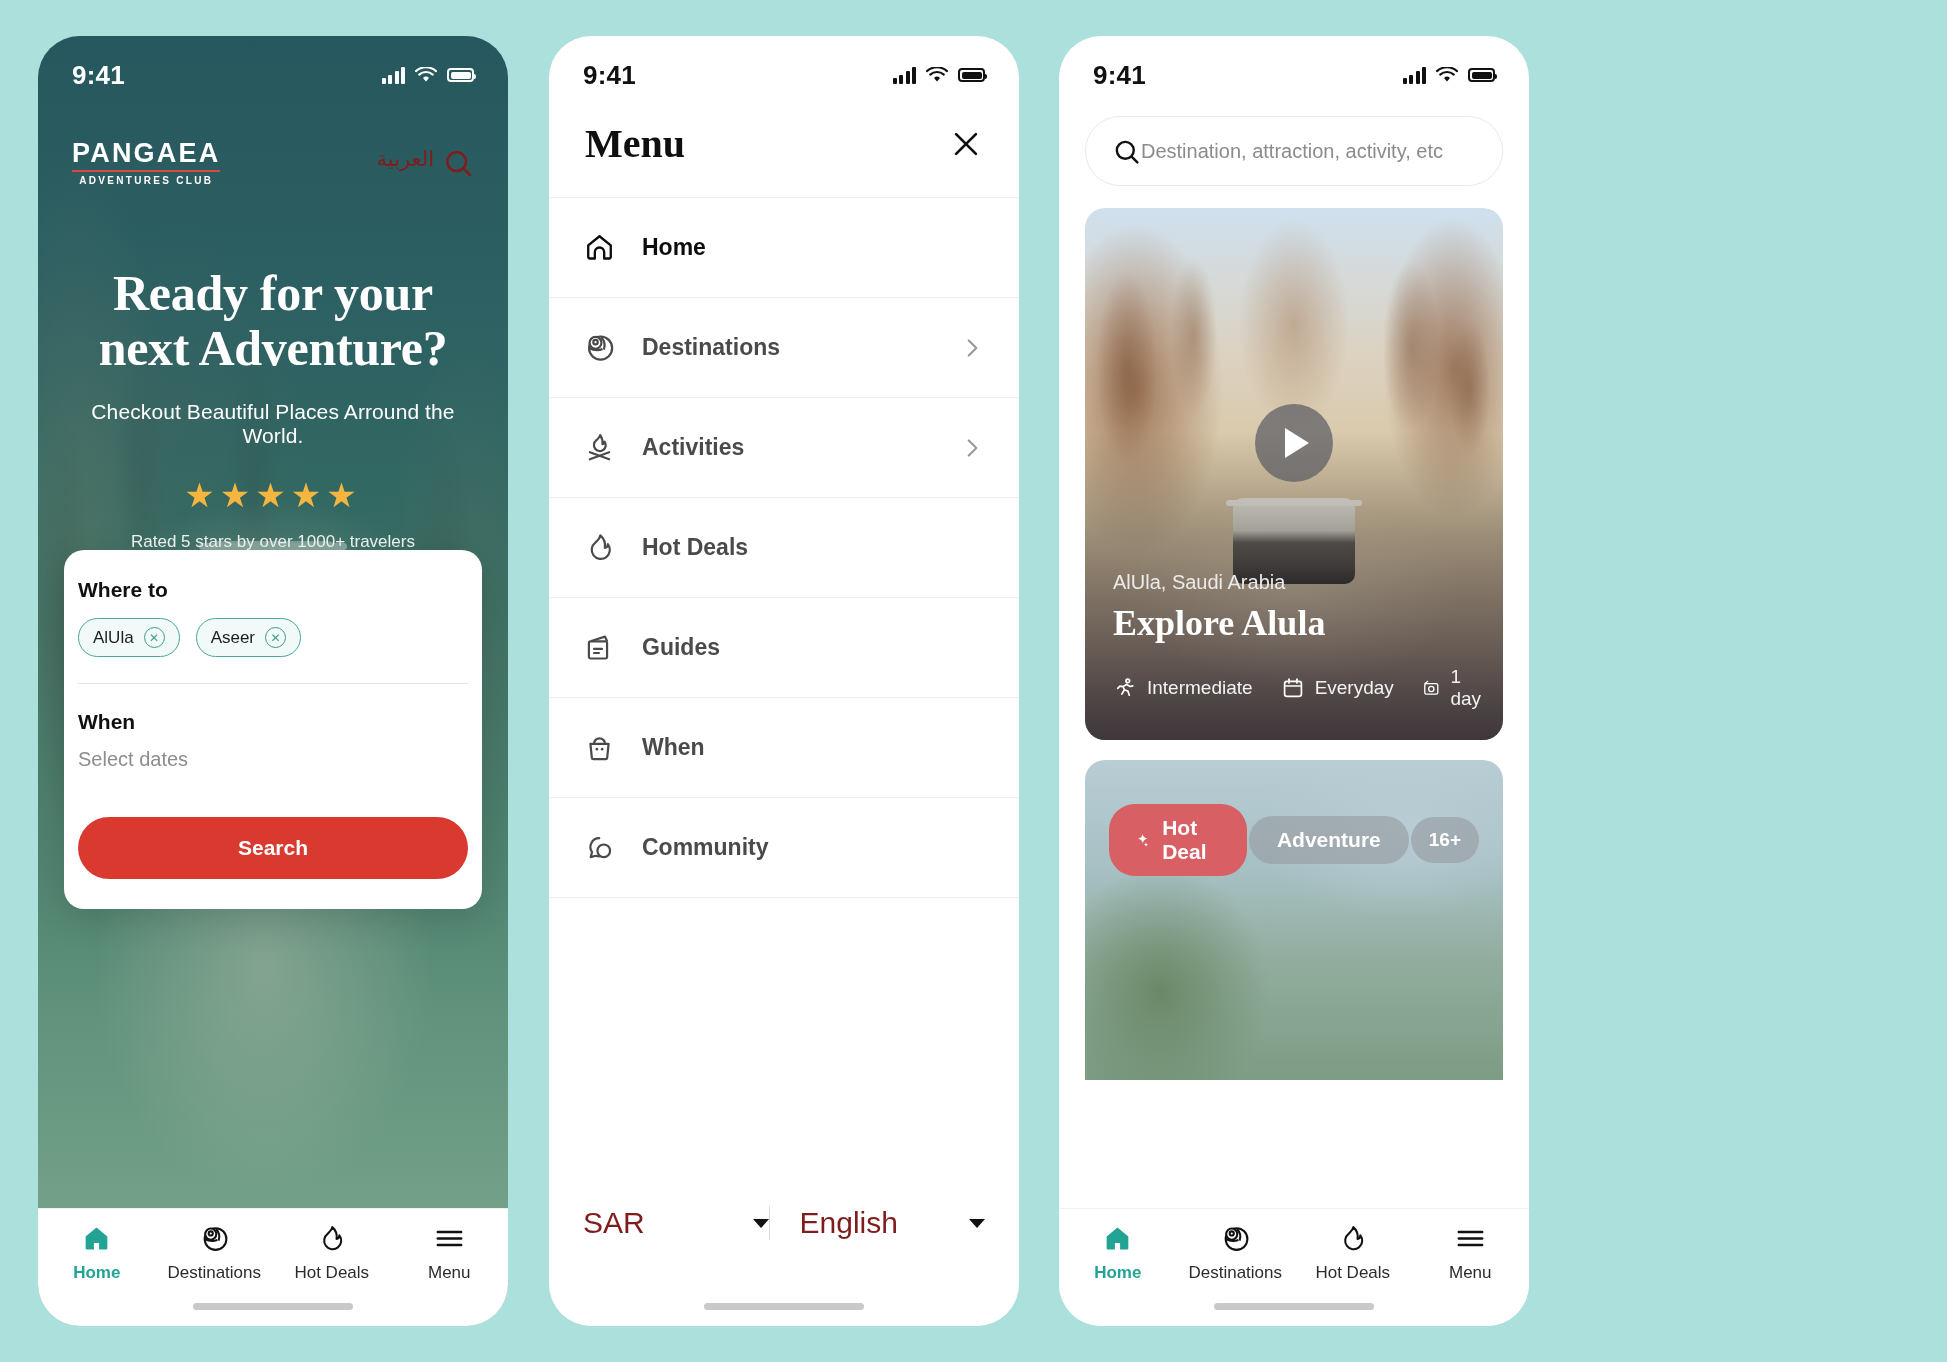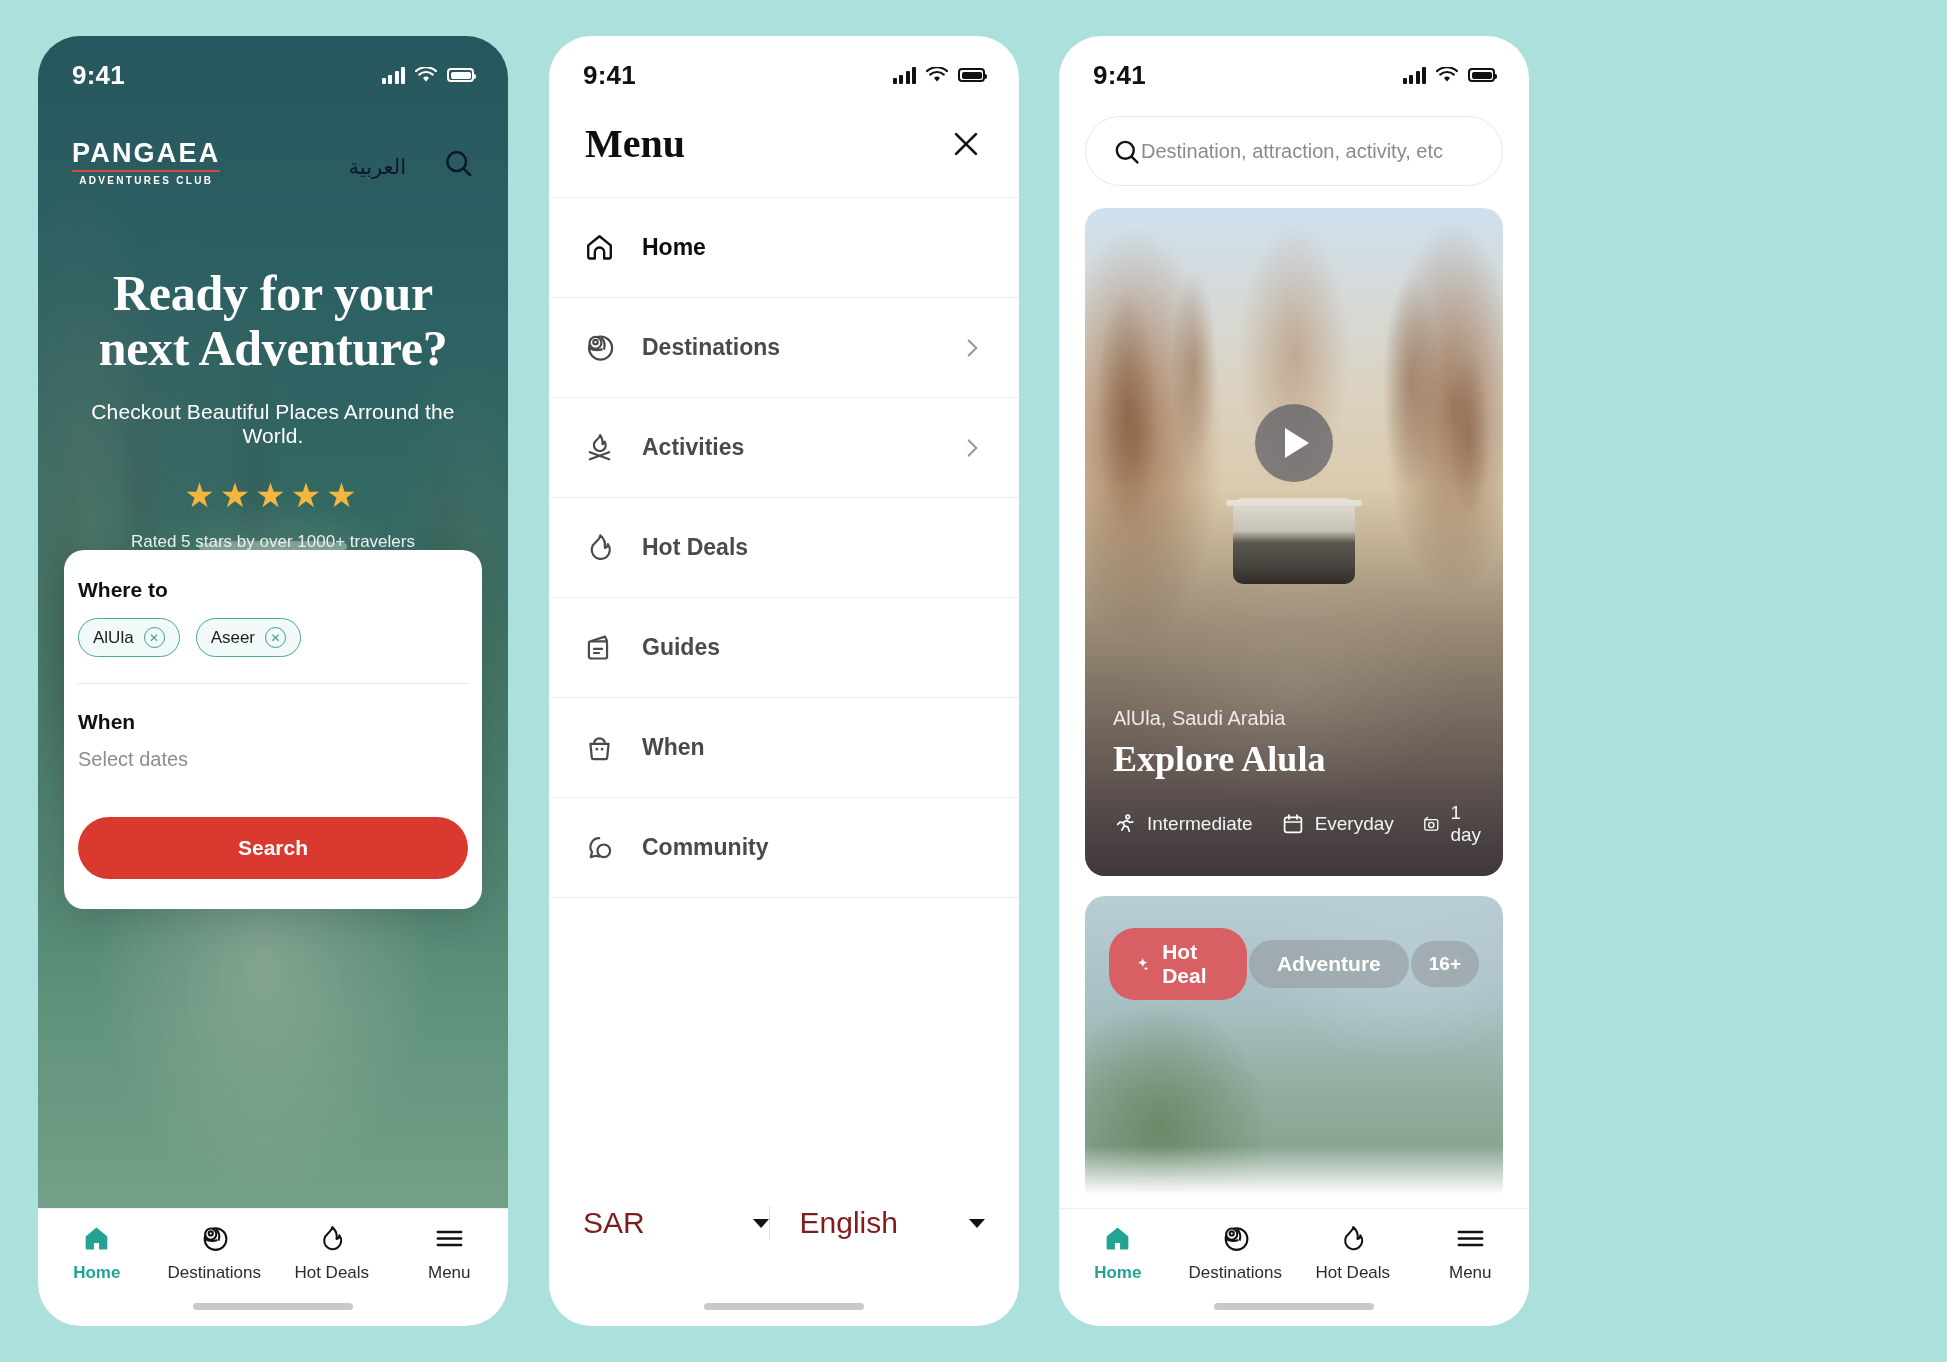--- a/index.html
+++ b/index.html
@@ -67,21 +67,21 @@
   .hero-dust { position:absolute; left:0; right:0; top:430px; height:260px; opacity:.55;
     background: radial-gradient(ellipse 55% 60% at 50% 55%, rgba(226,219,196,.8), rgba(226,219,196,0) 70%); }
 
   .topbar { position:absolute; top:104px; left:0; right:0; display:flex;
             align-items:center; justify-content:space-between; padding:0 34px; z-index:30; }
   .logo-wrap { color:#fff; }
   .logo-word { font-size:27px; font-weight:800; letter-spacing:2.2px; line-height:1;
                font-family:"Liberation Sans", sans-serif; }
   .logo-rule { height:2px; background:#d94a3d; margin:3px 0 3px; width:100%; }
   .logo-sub { font-size:10px; letter-spacing:2.3px; font-weight:700; text-align:center; }
-  .topbar-right { display:flex; align-items:flex-end; gap:36px; color:#0f172a; }
+  .topbar-right { display:flex; align-items:flex-start; gap:8px; color:#7f1d1d; }
   .lang-ar { font-size:21px; }
 
   .hero-copy { position:absolute; top:230px; left:0; right:0; text-align:center;
                padding:0 26px; color:#fff; z-index:30; }
   .hero-title { font-family:"Liberation Serif", serif; font-weight:700; font-size:50px;
                 line-height:1.1; letter-spacing:-.3px; }
   .hero-sub { margin-top:24px; font-size:21px; font-weight:400; letter-spacing:.1px; }
   .stars { margin-top:30px; font-size:34px; color:#f5b53f; letter-spacing:5px; line-height:1; }
   .rating-note { margin-top:20px; font-size:17px; color:#f0f4f1; }
 
@@ -138,21 +138,21 @@
           font-size:30px; color:#7f1d1d; }
   .pref + .pref { padding-left:30px; border-left:1px solid #dddddd; }
   .caret { width:0; height:0; border-left:8px solid transparent; border-right:8px solid transparent;
            border-top:9px solid #111; }
 
   
   .search-head { padding:18px 26px 22px; background:#fff; }
   .search-pill { height:70px; border-radius:36px; border:1.5px solid #e8e8e8; background:#fff;
                  display:flex; align-items:center; padding:0 26px; }
   .search-ph { font-size:20px; color:#8b8b8b; }
-  .card { position:relative; margin:0 26px 20px; height:668px; border-radius:20px; overflow:hidden; }
+  .card { position:relative; margin:0 26px 20px; height:532px; border-radius:20px; overflow:hidden; }
   .card-photo-1 { position:absolute; inset:0;
     background:
       radial-gradient(ellipse 34% 50% at 12% 34%, rgba(150,104,72,.85), rgba(150,104,72,0) 62%),
       radial-gradient(ellipse 26% 44% at 88% 30%, rgba(142,98,70,.8), rgba(142,98,70,0) 64%),
       radial-gradient(ellipse 20% 30% at 50% 22%, rgba(168,126,92,.5), rgba(168,126,92,0) 66%),
       radial-gradient(ellipse 60% 26% at 50% 72%, rgba(224,205,170,.85), rgba(224,205,170,0) 68%),
       linear-gradient(180deg, #cfe0ee 0%, #dcd2c0 28%, #d9c7a6 48%, #cdb894 66%, #b9a184 84%, #8e7a63 100%); }
   .card-rocks { position:absolute; inset:0; opacity:.55;
     background:
       radial-gradient(ellipse 12% 30% at 10% 30%, rgba(120,80,54,.9), rgba(120,80,54,0) 60%),
@@ -176,21 +176,21 @@
   .card-title { font-family:"Liberation Serif", serif; font-size:36px; font-weight:700; margin-top:8px; }
   .card-meta { display:flex; align-items:center; gap:28px; margin-top:22px; }
   .meta { display:flex; align-items:center; gap:10px; font-size:19px; color:#f3f3f3; }
 
   .card-2 { position:relative; margin:0 26px; height:320px; border-radius:20px 20px 0 0; overflow:hidden; }
   .card-photo-2 { position:absolute; inset:0;
     background:
       radial-gradient(ellipse 40% 60% at 18% 72%, rgba(96,126,88,.75), rgba(96,126,88,0) 65%),
       radial-gradient(ellipse 50% 40% at 76% 22%, rgba(186,206,214,.8), rgba(186,206,214,0) 70%),
       linear-gradient(180deg, #b8cdd4 0%, #a7c0c4 34%, #92ad9e 62%, #7c9c84 100%); }
-  .card2-badges { position:absolute; top:32px; left:24px; right:24px; display:flex;
+  .card2-badges { position:absolute; top:44px; left:24px; right:24px; display:flex;
                   align-items:center; gap:2px; }
   .badge-hot { display:flex; align-items:center; gap:12px; background:#d85f63; color:#fff;
                border-radius:26px; padding:12px 26px; font-size:21px; font-weight:700; }
   .badge-glass { background:rgba(150,155,160,.62); color:#fff; border-radius:26px;
                  padding:12px 28px; font-size:21px; font-weight:700; }
   .badge-round { background:rgba(150,155,160,.62); color:#fff; border-radius:26px;
                  padding:12px 18px; font-size:19px; font-weight:700; }
   .fade-bottom { position:absolute; left:26px; right:26px; bottom:118px; height:62px;
                  background: linear-gradient(180deg, rgba(255,255,255,0), #fff 78%); z-index:34; }
 </style>

